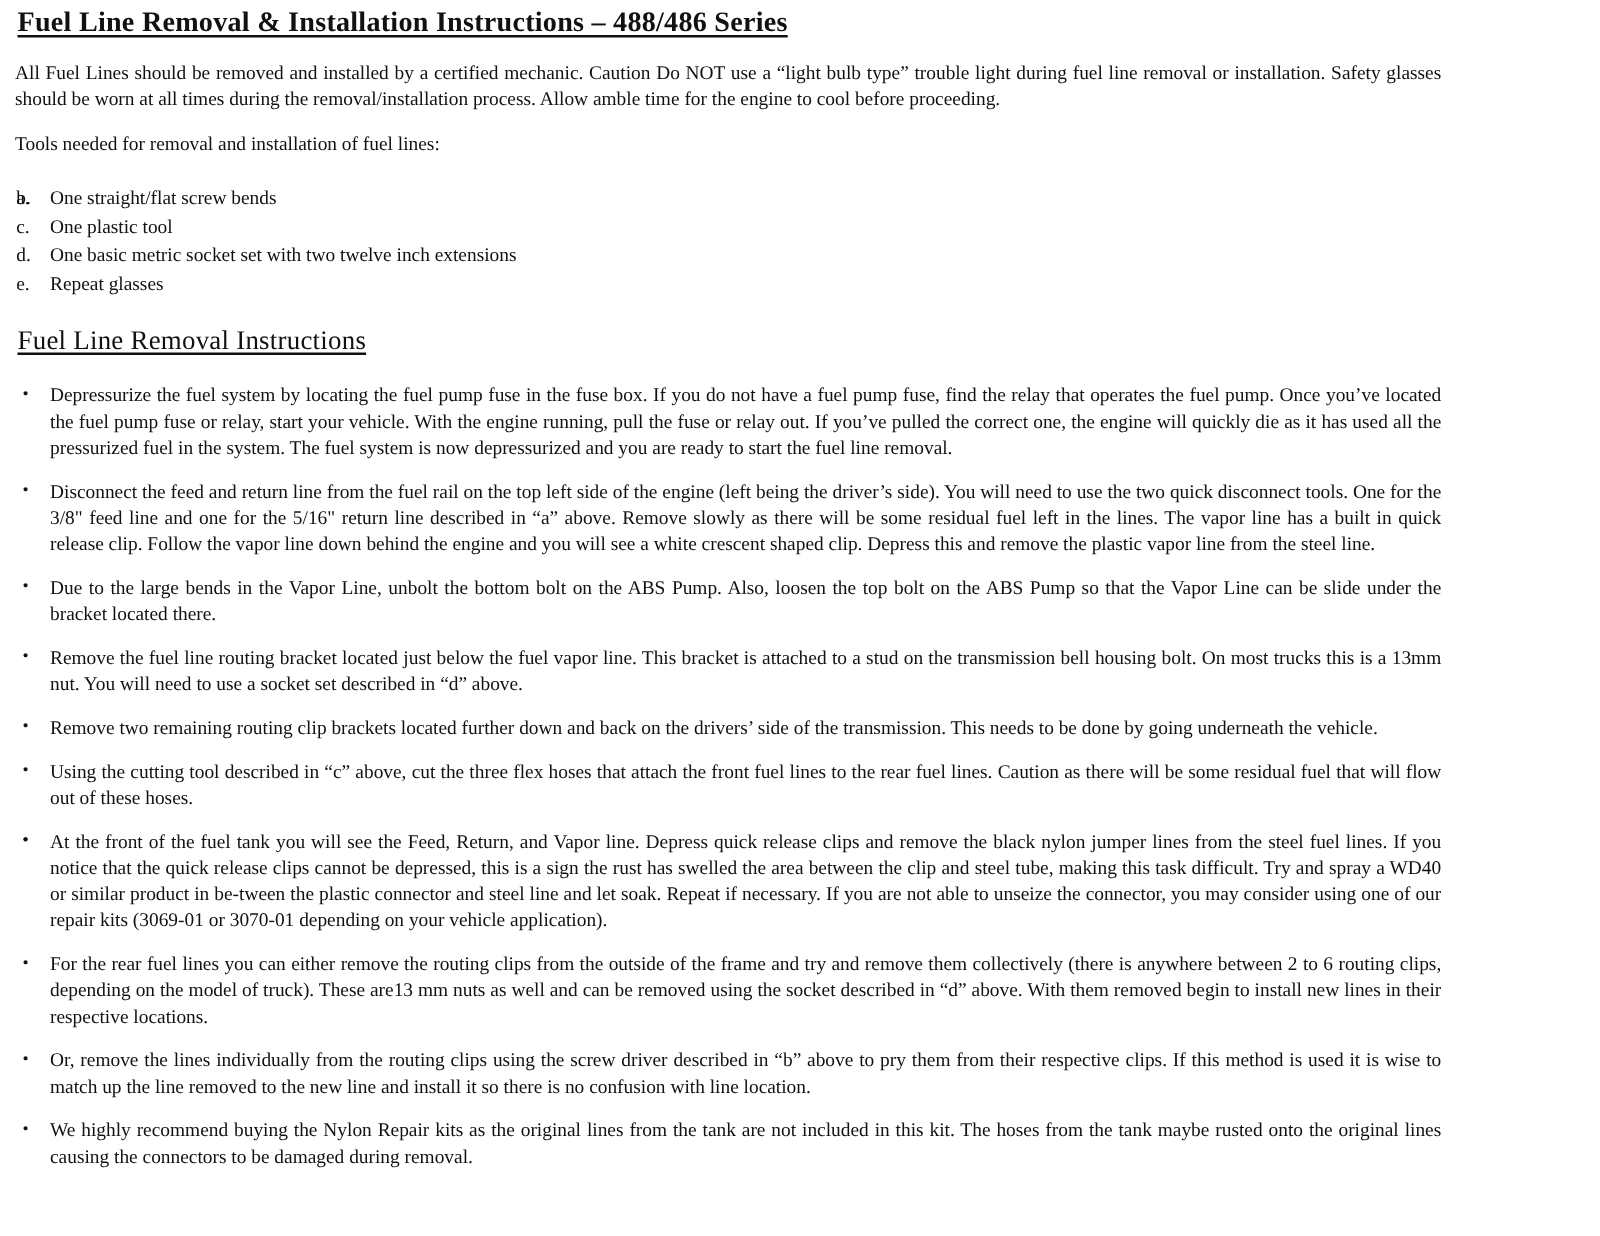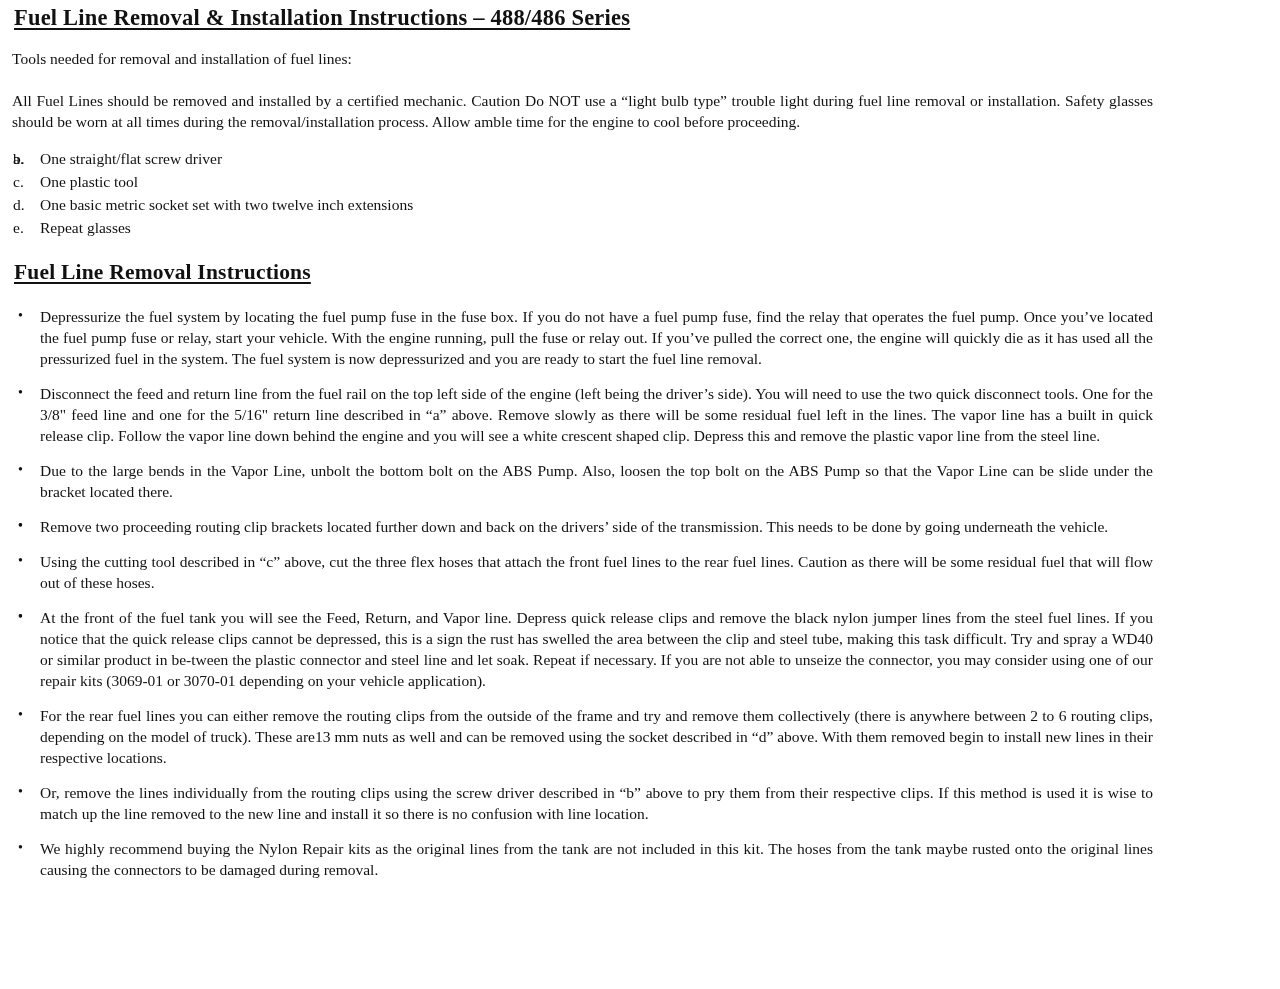--- a/index.html
+++ b/index.html
@@ -25,21 +25,21 @@
     font-size: 22.5px;
     font-weight: bold;
     text-decoration: underline;
     text-decoration-thickness: 2px;
     text-underline-offset: 3px;
     margin: 0 0 17px 2px;
     letter-spacing: 0.2px;
   }
   h2.section-heading {
     font-size: 21.5px;
-    font-weight: bold;
+    font-weight: normal;
     text-decoration: underline;
     text-decoration-thickness: 2px;
     text-underline-offset: 3px;
     margin: 21px 0 21px 2px;
     letter-spacing: 0.2px;
   }
   p.para {
     font-size: 15.5px;
     line-height: 21px;
     text-align: justify;
@@ -82,31 +82,31 @@
     font-size: 14px;
   }
 </style>
 </head>
 <body>
 
 <div class="page">
 
   <h1 class="doc-title">Fuel Line Removal &amp; Installation Instructions – 488/486 Series</h1>
 
+  <p class="para">All Fuel Lines should be removed and installed by a certified mechanic. Caution Do NOT use a “light bulb type” trouble light during fuel line removal or installation. Safety glasses should be worn at all times during the removal/installation process. Allow amble time for the engine to cool before proceeding.</p>
+
   <p class="para tools-intro">Tools needed for removal and installation of fuel lines:</p>
-
-  <p class="para">All Fuel Lines should be removed and installed by a certified mechanic. Caution Do NOT use a “light bulb type” trouble light during fuel line removal or installation. Safety glasses should be worn at all times during the removal/installation process. Allow amble time for the engine to cool before proceeding.</p>
 
   <div class="tool-list">
     <div class="tool-item">
       <span class="marker">a.</span>
     </div>
     <div class="tool-item">
       <span class="marker">b.</span>
-      <span class="item-text">One straight/flat screw driver</span>
+      <span class="item-text">One straight/flat screw bends</span>
     </div>
     <div class="tool-item">
       <span class="marker">c.</span>
       <span class="item-text">One plastic tool</span>
     </div>
     <div class="tool-item">
       <span class="marker">d.</span>
       <span class="item-text">One basic metric socket set with two twelve inch extensions</span>
     </div>
     <div class="tool-item">
@@ -125,24 +125,25 @@
     <li class="step-item">
       <span class="bullet">•</span>
       <span class="item-text">Disconnect the feed and return line from the fuel rail on the top left side of the engine (left being the driver’s side). You will need to use the two quick disconnect tools. One for the 3/8" feed line and one for the 5/16" return line described in “a” above. Remove slowly as there will be some residual fuel left in the lines. The vapor line has a built in quick release clip. Follow the vapor line down behind the engine and you will see a white crescent shaped clip. Depress this and remove the plastic vapor line from the steel line.</span>
     </li>
     <li class="step-item">
       <span class="bullet">•</span>
       <span class="item-text">Due to the large bends in the Vapor Line, unbolt the bottom bolt on the ABS Pump. Also, loosen the top bolt on the ABS Pump so that the Vapor Line can be slide under the bracket located there.</span>
     </li>
     <li class="step-item">
       <span class="bullet">•</span>
+      <span class="item-text">Remove the fuel line routing bracket located just below the fuel vapor line. This bracket is attached to a stud on the transmission bell housing bolt. On most trucks this is a 13mm nut. You will need to use a socket set described in “d” above.</span>
     </li>
     <li class="step-item">
       <span class="bullet">•</span>
-      <span class="item-text">Remove two proceeding routing clip brackets located further down and back on the drivers’ side of the transmission. This needs to be done by going underneath the vehicle.</span>
+      <span class="item-text">Remove two remaining routing clip brackets located further down and back on the drivers’ side of the transmission. This needs to be done by going underneath the vehicle.</span>
     </li>
     <li class="step-item">
       <span class="bullet">•</span>
       <span class="item-text">Using the cutting tool described in “c” above, cut the three flex hoses that attach the front fuel lines to the rear fuel lines. Caution as there will be some residual fuel that will flow out of these hoses.</span>
     </li>
     <li class="step-item">
       <span class="bullet">•</span>
     </li>
     <li class="step-item">
       <span class="bullet">•</span>

